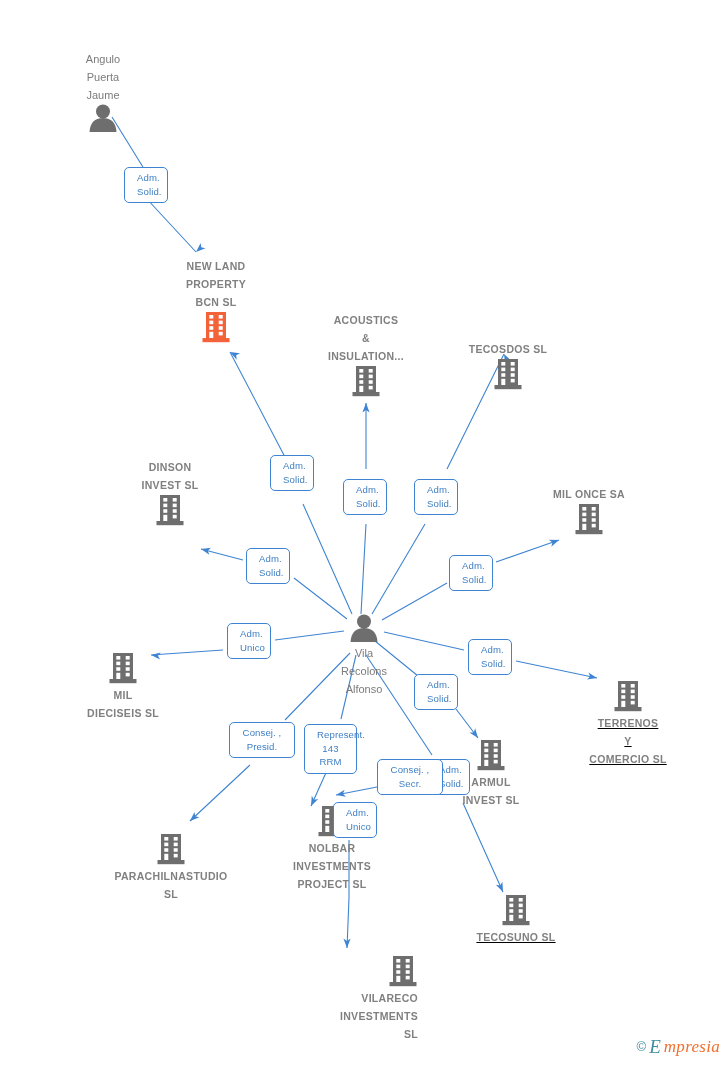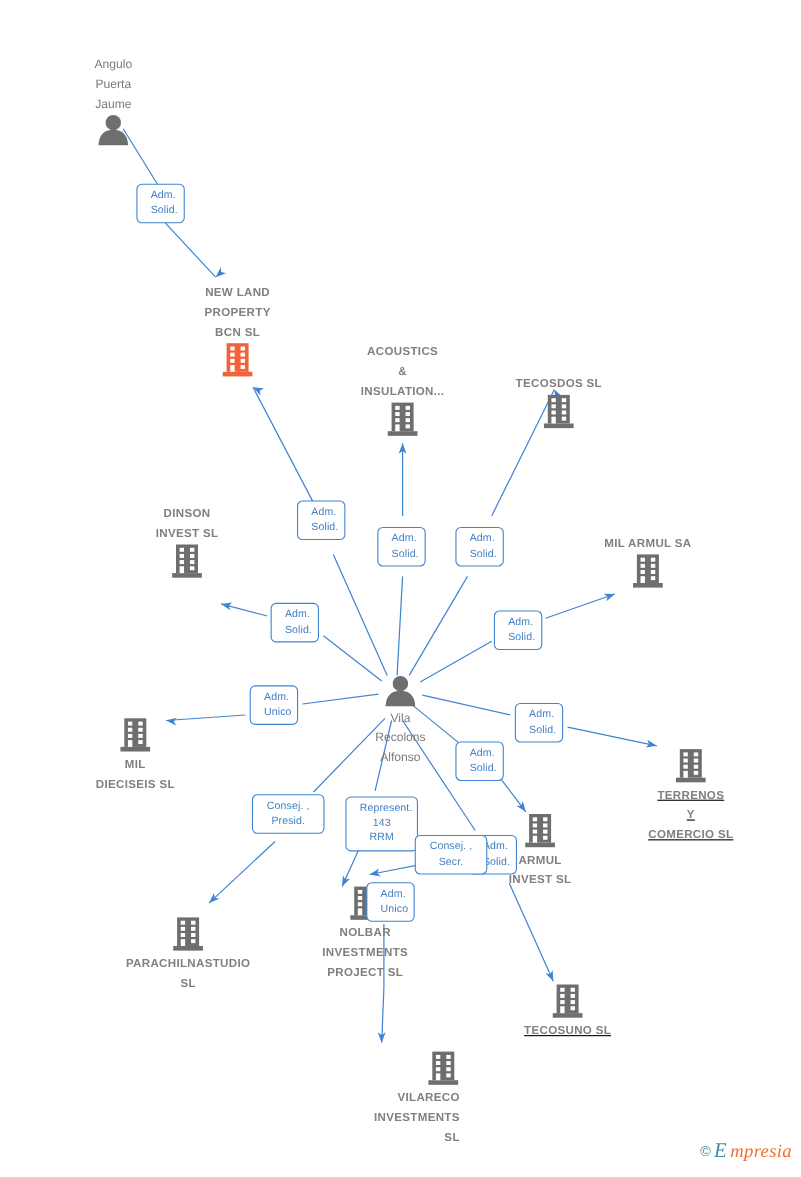--- a/index.html
+++ b/index.html
@@ -162,21 +162,21 @@
               <rect x="8.3" y="5" width="4" height="3.6"></rect>
               <rect x="17.7" y="5" width="4" height="3.6"></rect>
               <rect x="8.3" y="10.6" width="4" height="3.6"></rect>
               <rect x="17.7" y="10.6" width="4" height="3.6"></rect>
               <rect x="8.3" y="16.2" width="4" height="3.6"></rect>
               <rect x="17.7" y="16.2" width="4" height="3.6"></rect>
               <rect x="8.3" y="21.8" width="4" height="6.2"></rect>
               <rect x="17.7" y="21.8" width="4" height="3.6"></rect>
             </g>
           </svg></span></div>
-      <div class="node company label-above" style="left: 589px; top: 484.4px;"><span class="label">MIL ARMUL SA</span><span class="glyph"><svg width="30" height="34" viewBox="0 0 30 34">
+      <div class="node company label-above" style="left: 589px; top: 484.4px;"><span class="label">MIL ONCE SA</span><span class="glyph"><svg width="30" height="34" viewBox="0 0 30 34">
             <rect x="5" y="2" width="20" height="26" fill="#6e6e6e"></rect>
             <rect x="1.5" y="28" width="27" height="4.2" fill="#6e6e6e"></rect>
             <g fill="#ffffff">
               <rect x="8.3" y="5" width="4" height="3.6"></rect>
               <rect x="17.7" y="5" width="4" height="3.6"></rect>
               <rect x="8.3" y="10.6" width="4" height="3.6"></rect>
               <rect x="17.7" y="10.6" width="4" height="3.6"></rect>
               <rect x="8.3" y="16.2" width="4" height="3.6"></rect>
               <rect x="17.7" y="16.2" width="4" height="3.6"></rect>
               <rect x="8.3" y="21.8" width="4" height="6.2"></rect>
@@ -311,21 +311,21 @@
       <div class="elabel" style="width: 44px; left: 449px; top: 555px;">Adm.
 Solid.</div>
       <div class="elabel" style="width: 44px; left: 227px; top: 623px;">Adm.
 Unico</div>
       <div class="elabel" style="width: 44px; left: 468px; top: 639px;">Adm.
 Solid.</div>
       <div class="elabel" style="width: 44px; left: 414px; top: 674px;">Adm.
 Solid.</div>
       <div class="elabel" style="width: 66px; left: 229px; top: 722px;">Consej. ,
 Presid.</div>
-      <div class="elabel" style="width: 66px; left: 304px; top: 724px; margin-left: 10px;">Represent.
+      <div class="elabel" style="width: 53px; left: 304px; top: 724px;">Represent.
 143 RRM</div>
       <div class="elabel" style="width: 44px; left: 426px; top: 759px;">Adm.
 Solid.</div>
       <div class="elabel" style="width: 44px; left: 333px; top: 802px;">Adm.
 Unico</div>
       <div class="elabel" style="width: 66px; left: 377px; top: 759px;">Consej. ,
 Secr.</div>
     </div>
 
   <div id="watermark">

